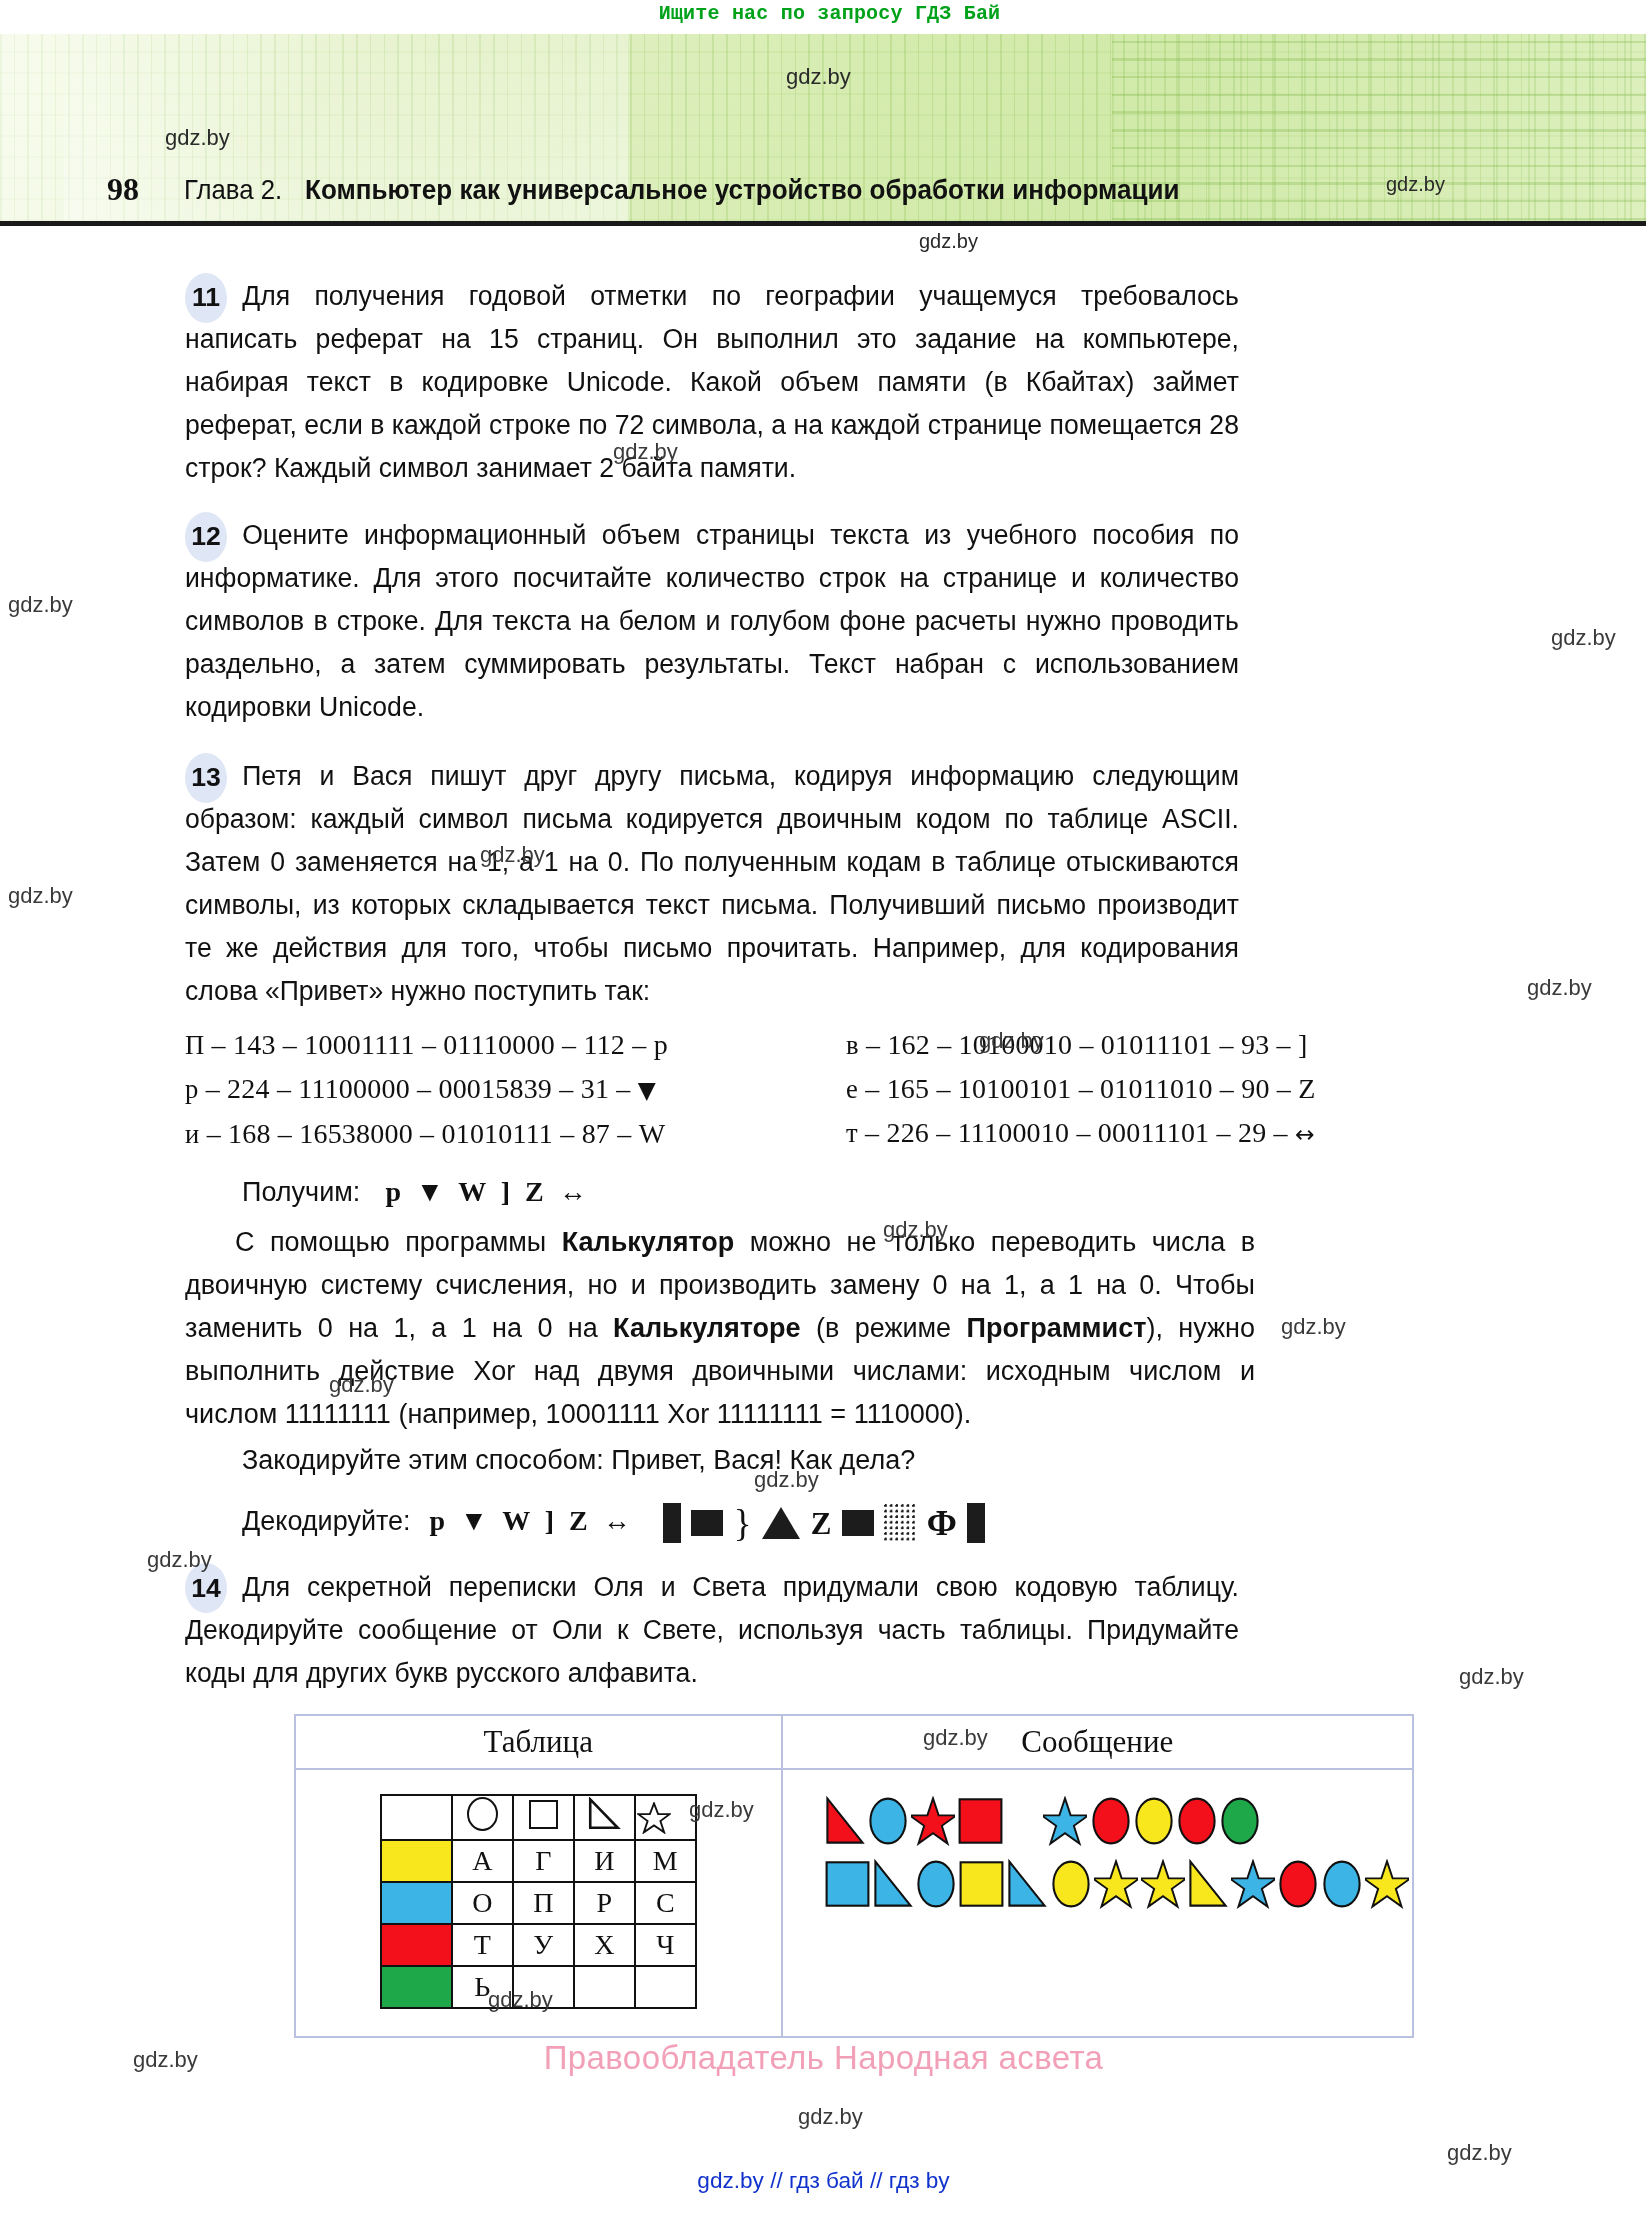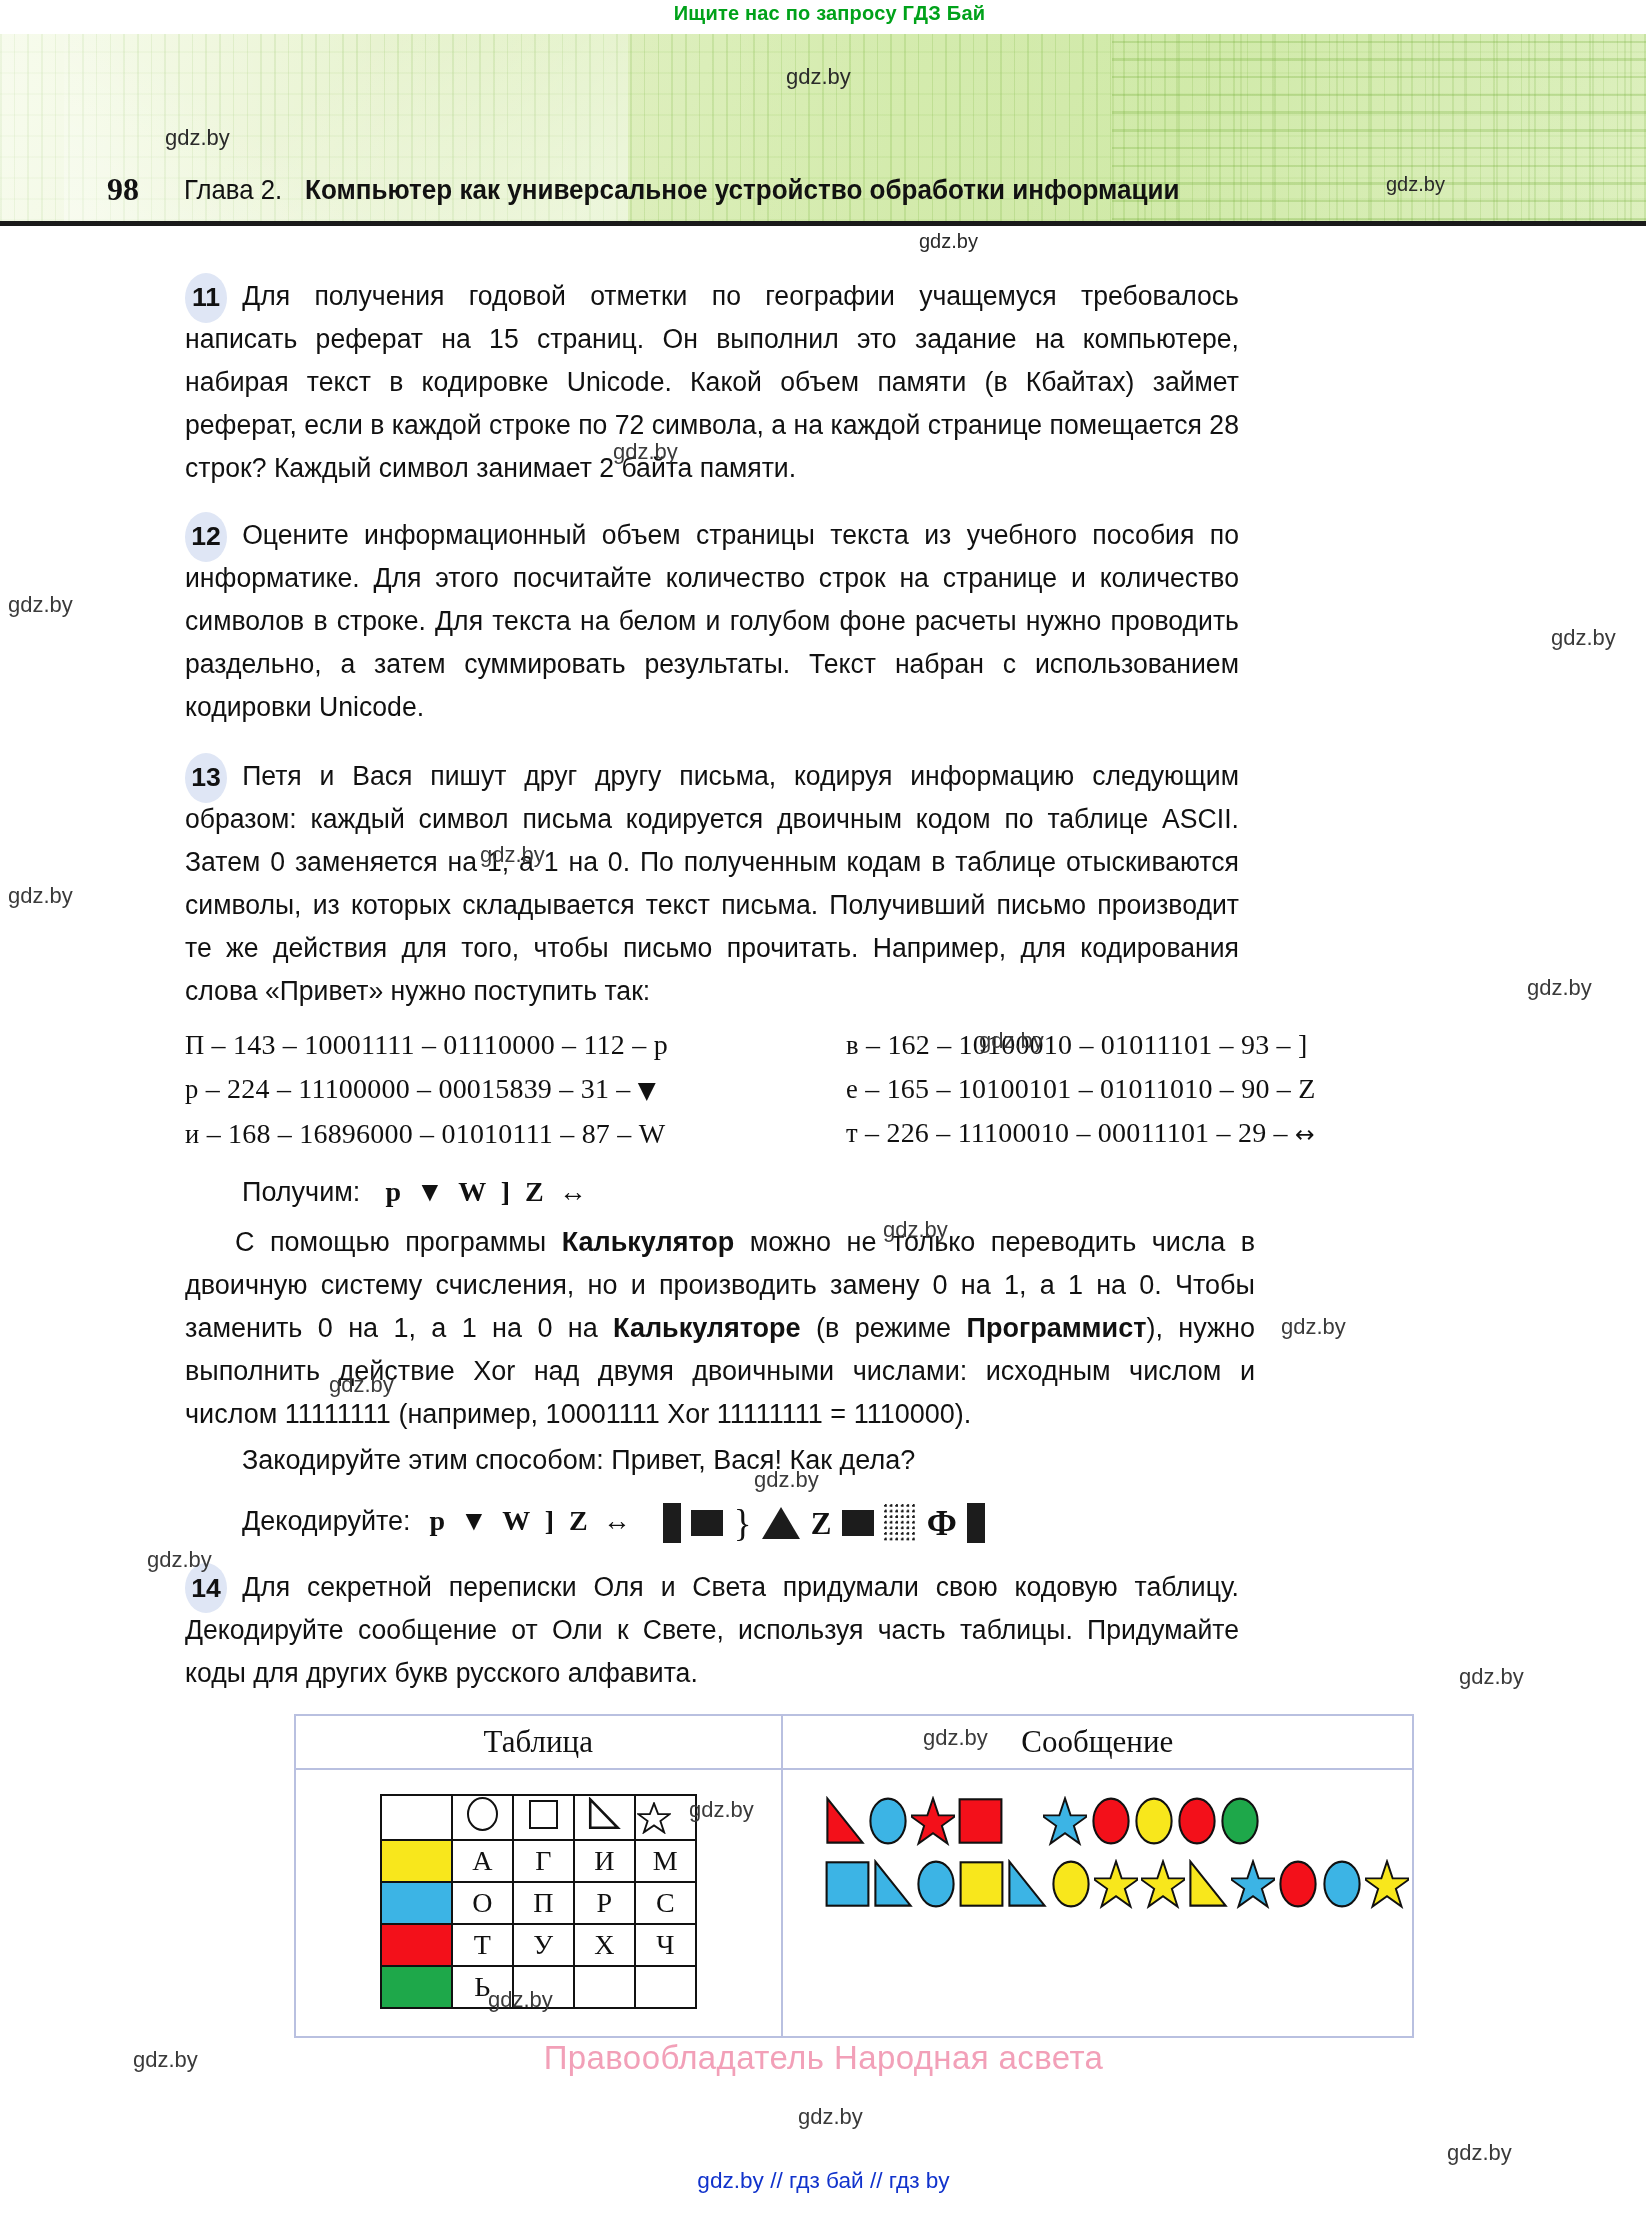--- a/index.html
+++ b/index.html
@@ -13,21 +13,21 @@
     overflow: hidden;
   }
 
   
   .top-strip {
     position:absolute; left:0; top:0; width:1647px; height:34px;
     background:#ffffff;
   }
   .top-strip .promo {
     position:absolute; left:0; top:1.6px; width:1647px; text-align:center;
-    font-family:Liberation Sans, sans-serif;
+    font-family:Liberation Mono, monospace;
     font-weight:bold; font-size:20px; color:#00a21a;
     letter-spacing:0.2px;
     padding-left:12px;
   }
 
   
   .header-band {
     position:absolute; left:0; top:34px; width:1647px; height:192px;
     background:
       linear-gradient(90deg, rgba(255,255,255,0.55) 0%, rgba(255,255,255,0.12) 30%, rgba(255,255,255,0.0) 55%, rgba(255,255,255,0.10) 100%),
@@ -274,21 +274,21 @@
           <span>31</span>
           <span>–</span>
           <span class="sym">▼</span>
         </div>
 
         <div class="code-row">
           <span class="ch">и</span>
           <span>–</span>
           <span>168</span>
           <span>–</span>
-          <span>16896000</span>
+          <span>16538000</span>
           <span>–</span>
           <span>01010111</span>
           <span>–</span>
           <span>87</span>
           <span>–</span>
           <span>W</span>
         </div>
 
       </div>
       <div class="code-col right">

